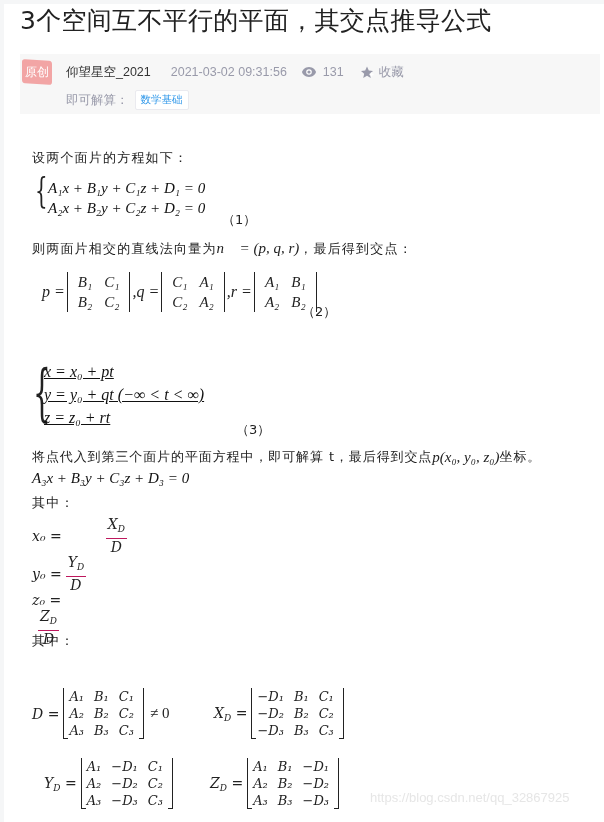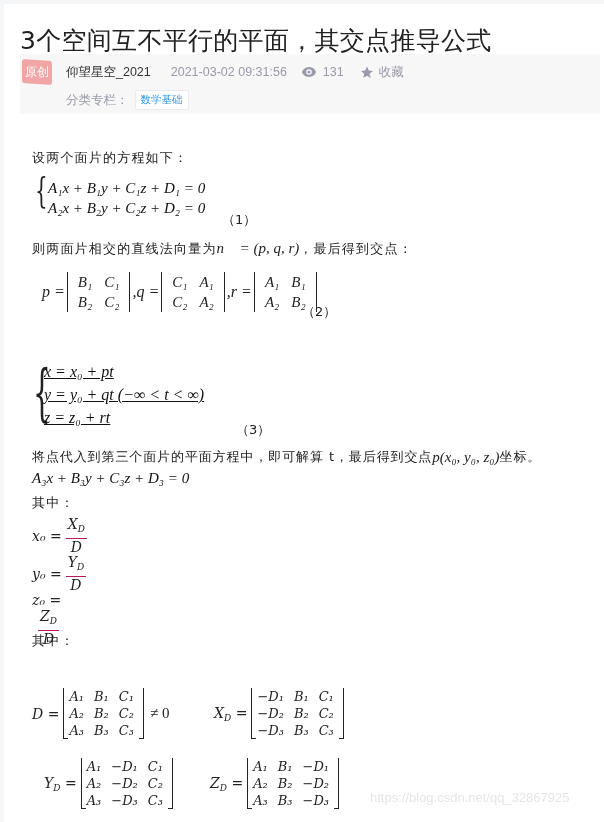--- a/index.html
+++ b/index.html
@@ -8,21 +8,21 @@
     background:#f5f6f7;
     font-family:"DejaVu Sans", sans-serif;
     color:#222;
     position:relative;
   }
   .card {
     position:absolute; left:4px; top:4px; width:600px; height:818px;
     background:#fff;
   }
   .title {
-    position:absolute; left:20px; top:24px;
+    position:absolute; left:20px; top:4px;
     font-family:"DejaVu Sans", sans-serif;
     font-size:25px; color:#222; letter-spacing:0.3px; white-space:nowrap;
     margin:0; font-weight:normal;
   }
   .meta {
     position:absolute; left:20px; top:54px; width:580px; height:60px;
     background:#f7f7f7;
   }
   .badge-orig {
     position:absolute; left:2px; top:6px; width:30px; height:24px;
@@ -84,21 +84,21 @@
     </span>
     <span class="collect">
       <svg width="14" height="13" viewBox="0 0 14 13" style="margin-right:5px">
         <path d="M7 0.5l1.8 4 4.2.4-3.2 2.8 1 4.2L7 9.7 3.2 11.9l1-4.2L1 4.9l4.2-.4z" fill="#999aaa"></path>
         <path d="M9.5 8.5h4M11.5 6.5v4" stroke="#fff" stroke-width="1.4"></path>
       </svg>
       <span>收藏</span>
     </span>
   </div>
   <div class="meta-row2">
-    <span class="cat-label">分类专栏：</span>
+    <span class="cat-label">即可解算：</span>
     <span class="cat-tag">数学基础</span>
   </div>
 </div>
 
 <div class="content">
 
   <div class="p" style="left:32px;top:149px;">设两个面片的方程如下：</div>
 
   <div class="brace" style="left:35px;top:171px;font-size:36px;line-height:40px;transform:scaleX(0.55);transform-origin:left;">{</div>
   <div class="sys" style="left:48px;top:178px;text-align:right;">
@@ -173,21 +173,21 @@
 
   <div class="p" style="left:32px;top:448px;display:flex;align-items:center;letter-spacing:0.9px;">
     <span>将点代入到第三个面片的平面方程中，即可解算 t，最后得到交点</span>
     <span class="m" style="font-size:15px;letter-spacing:0;">p(x₀, y₀, z₀)</span>
     <span>坐标。</span>
   </div>
   <div class="sys" style="left:32px;top:468px;">A₃x + B₃y + C₃z + D₃ = 0</div>
 
   <div class="p" style="left:32px;top:494px;">其中：</div>
 
-  <div class="fracline" style="left:32px;top:516px;">
+  <div class="fracline" style="left:32px;top:516px;gap:40px;">
     <span>x₀ =</span>
     <span class="frac">
         <span class="num">X<sub>D</sub></span>
         <span class="den">D</span>
       </span>
   </div>
   <div class="fracline" style="left:32px;top:554px;">
     <span>y₀ =</span>
     <span class="frac">
         <span class="num">Y<sub>D</sub></span>

